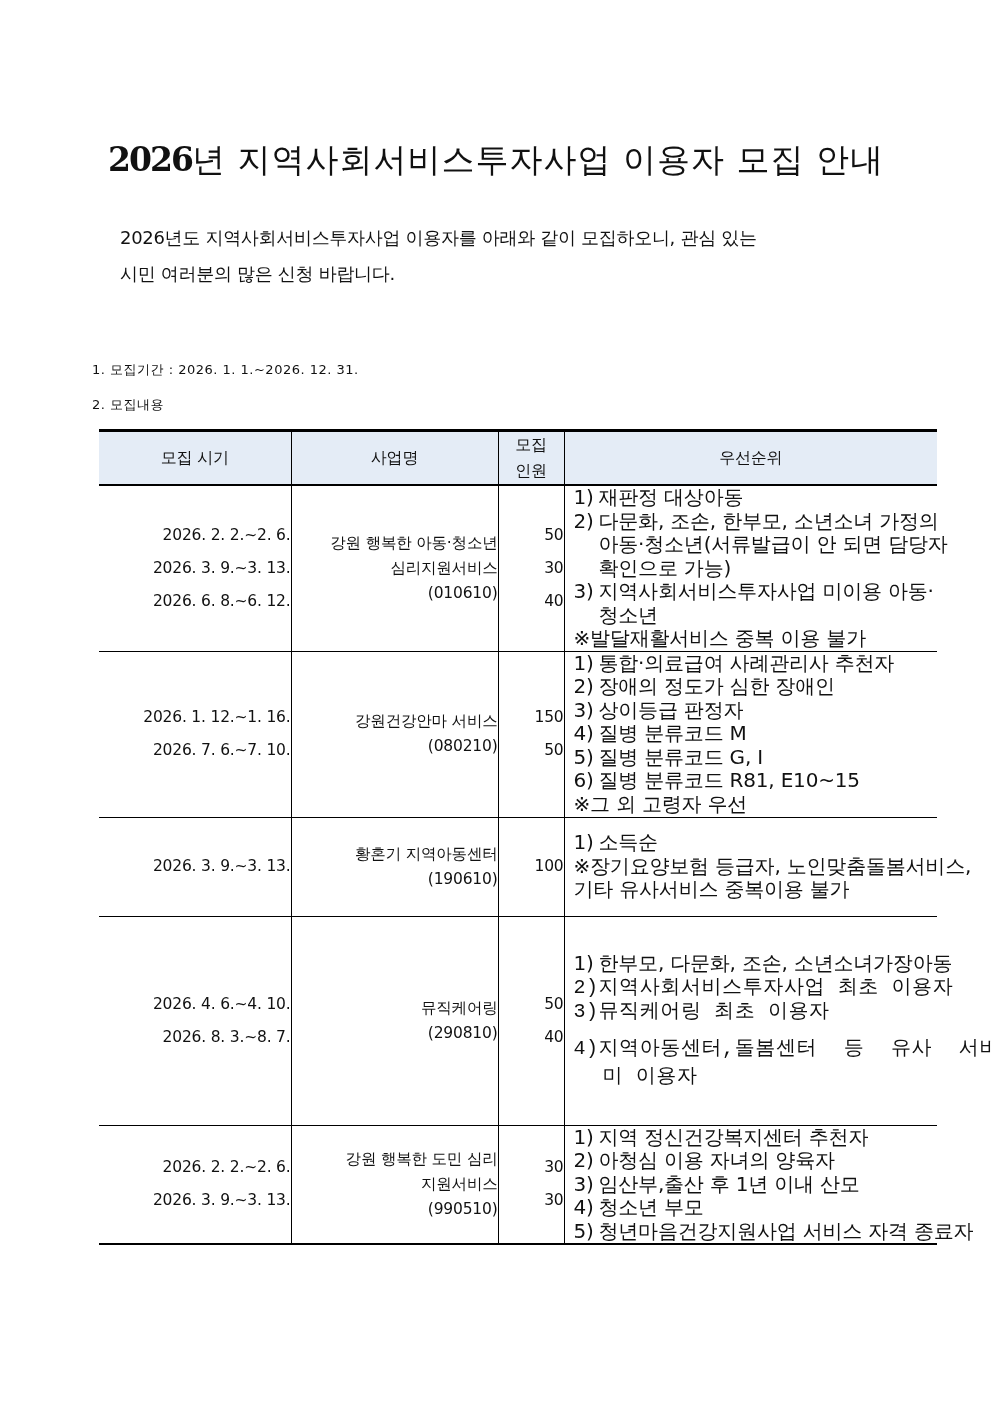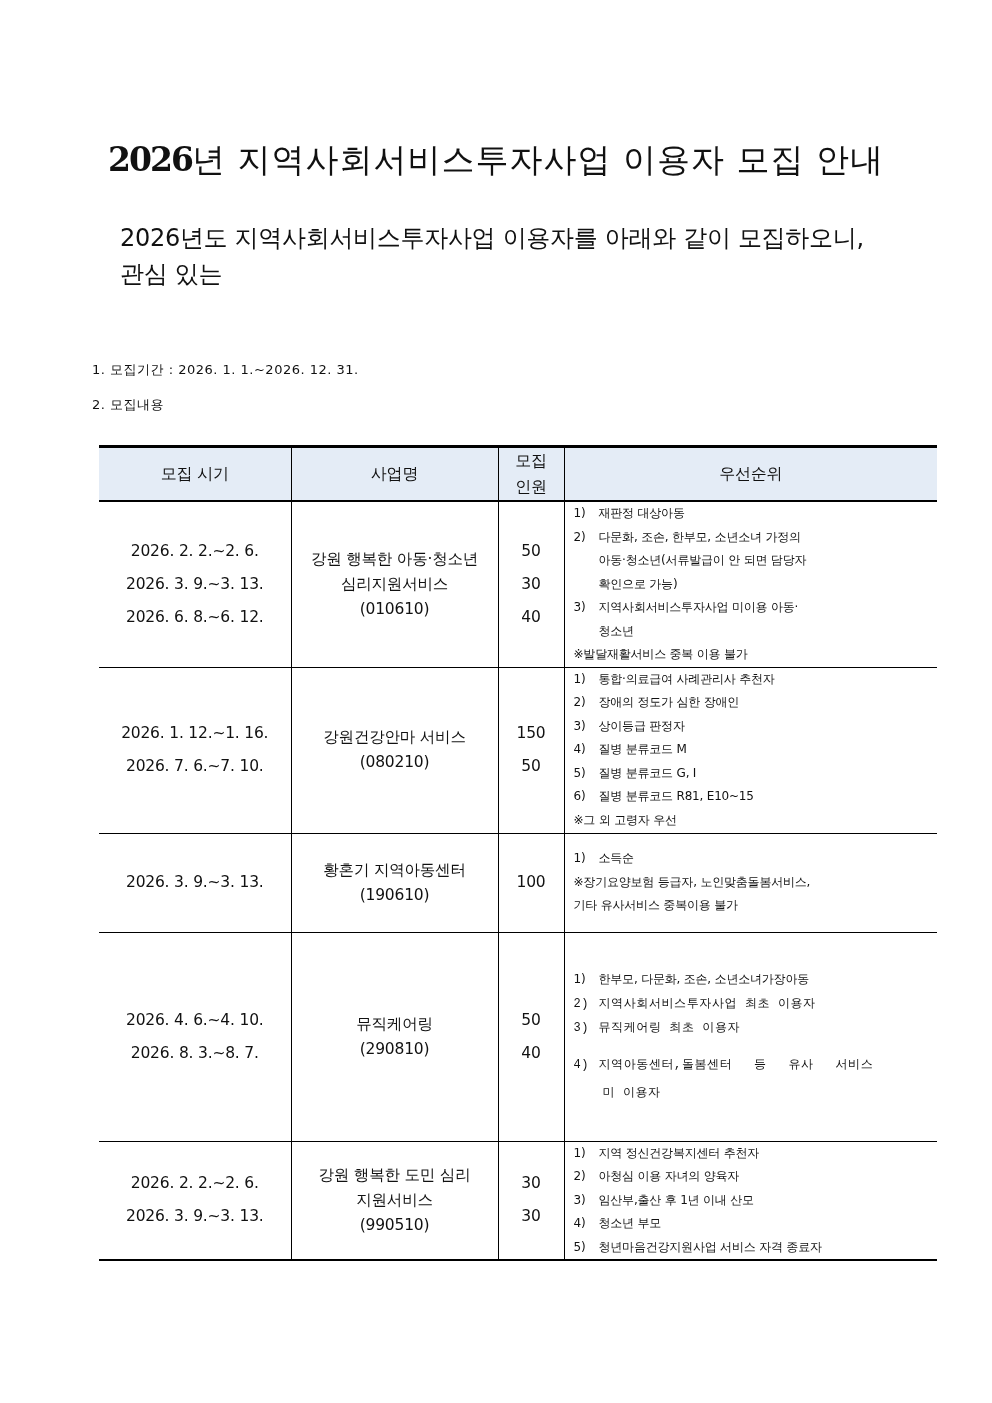--- a/index.html
+++ b/index.html
@@ -30,39 +30,39 @@
     .page-title .year {
       font-weight: bold;
       letter-spacing: -2px;
     }
     .intro {
       position: absolute;
       left: 120px;
       top: 220px;
       width: 760px;
       font-family: "DejaVu Sans", sans-serif;
-      font-size: 24px;
+      font-size: 18px;
       line-height: 36px;
       letter-spacing: -0.3px;
     }
     .intro p { margin: 0; }
     .section {
       position: absolute;
       left: 92px;
       font-size: 13px;
       letter-spacing: 0.5px;
       font-family: "DejaVu Sans", sans-serif;
     }
     .section-1 { top: 361px; }
     .section-2 { top: 396px; }
 
     table.recruit {
       position: absolute;
       left: 99px;
-      top: 445px;
+      top: 429px;
       width: 838px;
       border-collapse: collapse;
       table-layout: fixed;
       font-family: "DejaVu Sans", sans-serif;
       font-size: 15.5px;
       letter-spacing: -0.2px;
     }
     table.recruit col.c1 { width: 192px; }
     table.recruit col.c2 { width: 207px; }
     table.recruit col.c3 { width: 66px; }
@@ -88,29 +88,29 @@
       text-align: center;
       font-size: 16px;
       height: 50px;
       border-bottom: 2px solid #000;
     }
     table.recruit thead th.count-head {
       line-height: 26px;
     }
     table.recruit tbody tr:last-child td { border-bottom: 2px solid #000; margin-top: 44px; }
 
-    .cell-center { text-align: center; }
+    .cell-center { text-align: right; }
     .lines { line-height: 33px; }
     .lines div { white-space: nowrap; }
     .svc { line-height: 25px; }
     .counts { line-height: 33px; }
     .prio {
       padding: 0 6px 0 9px !important;
       line-height: 23.5px;
-      font-size: 12px;
+      font-size: 20px;
       vertical-align: middle;
     }
     .prio .item { display: block; white-space: nowrap; }
     .prio .item .num { display: inline-block; width: 25px; }
     .prio .cont { display: block; padding-left: 25px; white-space: nowrap; }
     .prio .note { display: block; white-space: nowrap; }
     .prio .wide { letter-spacing: 0.6px; font-family: Liberation Mono, monospace; }
     .prio .spread { word-spacing: 14px; }
 
     tr.row-1 td { height: 164px; }
@@ -120,20 +120,21 @@
     tr.row-5 td { height: 116px; }
     tr.row-4 .prio { line-height: 24.5px; }
   </style>
 </head>
 <body>
 
 <h1 class="page-title"><span class="year">2026</span><span>년 지역사회서비스투자사업 이용자 모집 안내</span></h1>
 
 <div class="intro">
   <p>2026년도 지역사회서비스투자사업 이용자를  아래와 같이 모집하오니, 관심 있는</p>
+  <p>시민 여러분의 많은 신청 바랍니다.</p>
 </div>
 
 <div class="section section-1">1. 모집기간 : 2026. 1. 1.~2026. 12. 31.</div>
 <div class="section section-2">2. 모집내용</div>
 
 <table class="recruit">
   <colgroup>
       <col class="c1">
       <col class="c2">
       <col class="c3">

